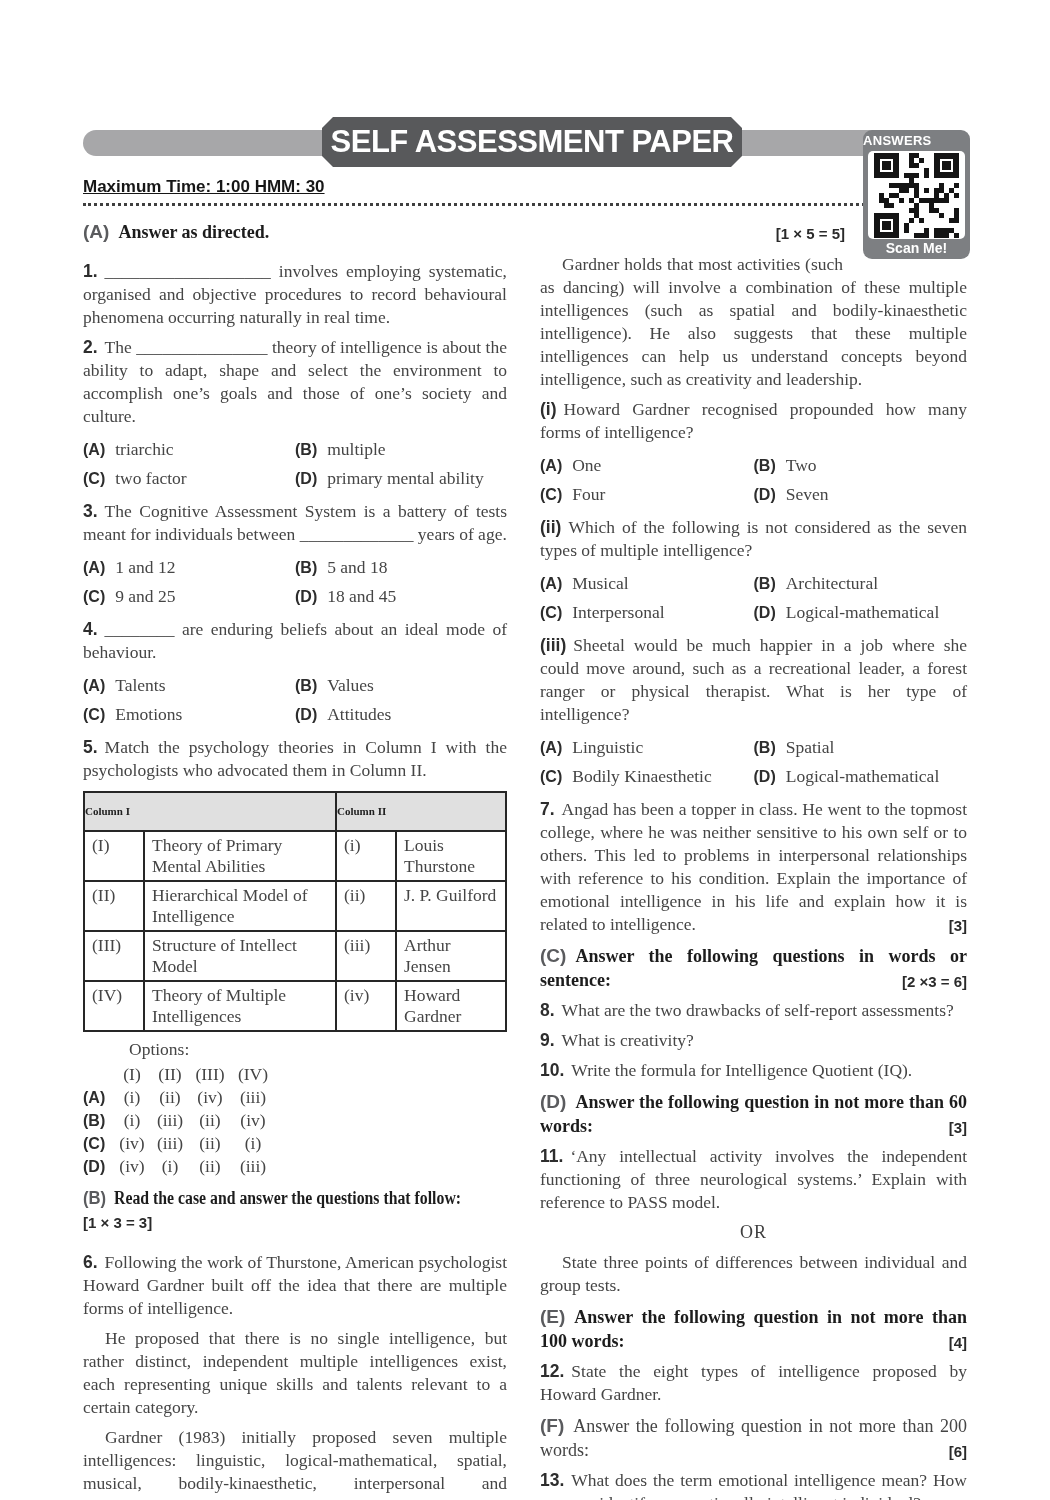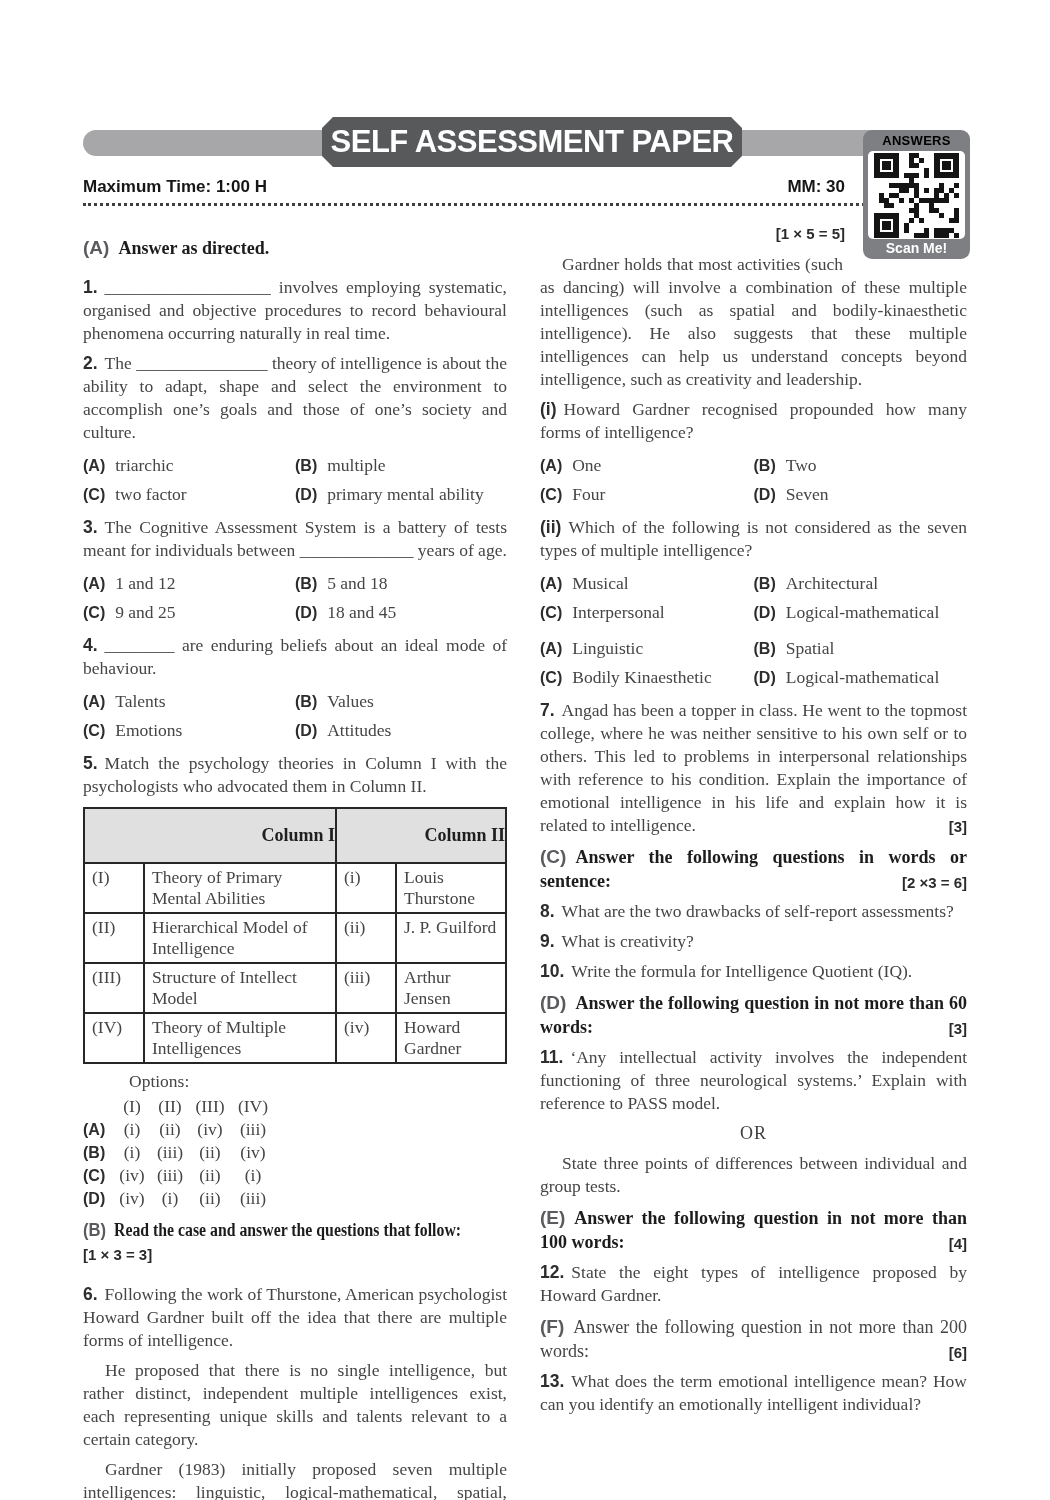--- a/index.html
+++ b/index.html
@@ -4,30 +4,30 @@
 <style>
   html,body{margin:0;padding:0;background:#fff;}
   .page{position:relative;width:1050px;height:1500px;background:#ffffff;overflow:hidden;
         font-family:"Liberation Serif", serif;color:#454545;}
   
   .rail{position:absolute;left:83px;top:130px;width:840px;height:26px;background:#a7a7a9;border-radius:13px 0 0 13px;}
   .banner{position:absolute;left:322px;top:117px;width:420px;height:50px;background:#58595b;
           color:#fff;font:bold 31px/50px "Liberation Sans",sans-serif;text-align:center;letter-spacing:-0.5px;
           clip-path:polygon(11px 0,calc(100% - 11px) 0,100% 11px,100% calc(100% - 11px),calc(100% - 11px) 100%,11px 100%,0 calc(100% - 11px),0 11px);}
   .qr-badge{position:absolute;left:863px;top:130px;width:107px;height:129px;background:#7d7f82;border-radius:9px;z-index:5;}
-  .qr-badge .answers{text-align:center;color:#000000;font:bold 13px/21px "Liberation Sans",sans-serif;letter-spacing:.3px;}
+  .qr-badge .answers{text-align:left;color:#ffffff;font:bold 13px/21px "Liberation Sans",sans-serif;letter-spacing:.3px;}
   .qr-white{position:absolute;left:5px;top:21px;width:97px;height:88px;background:#fff;border-radius:5px;}
   .qr{position:absolute;left:6px;top:2px;width:85px;height:85px;}
   .qr i{position:absolute;width:5px;height:5px;background:#141414;}
   .fp{position:absolute;width:13px;height:13px;border:6px solid #141414;}
   .fp::after{content:'';position:absolute;left:2px;top:2px;width:9px;height:9px;background:#141414;}
   .fp.tl{left:0;top:0}.fp.tr{right:0;top:0}.fp.bl{left:0;bottom:0}
   .scanme{position:absolute;bottom:1px;width:100%;text-align:center;color:#fff;font:bold 14px/19px "Liberation Sans",sans-serif;margin-top:7px;}
-  .time-row{position:absolute;left:83px;top:176px;width:762px;display:flex;justify-content:space-between;
-            font:bold 17px/22px "Liberation Sans",sans-serif;color:#161616;}
+  .time-row{position:absolute;left:83px;top:176px;width:762px;display:flex;
+            font:bold 17px/22px "Liberation Sans",sans-serif;color:#161616;text-decoration:underline;}
   .dotted{position:absolute;left:83px;top:203px;width:884px;border-top:3px dotted #3f3f3f;}
   
   .col{position:absolute;top:218px;text-align:justify;font-size:17.5px;line-height:23px;}
   .col.left{left:83px;width:424px;}
   .col.right{left:540px;width:427px;}
   
   .sec{position:relative;margin:8px 0 6px;font-weight:bold;color:#1c1c1c;font-size:18px;line-height:24px;}
   .sec .sl{font-family:"Liberation Sans",sans-serif;color:#5a5b5e;font-size:19px;padding-right:9px;}
   .sec.normal .st{font-weight:normal;color:#454545;}
   .sec.wide{width:114%;transform:scaleX(0.877);transform-origin:0 50%;}
@@ -40,21 +40,21 @@
   .ind{text-indent:22px;}
   .qr-spacer{float:right;width:124px;height:8px;}
   .opts{display:grid;grid-template-columns:1fr 1fr;margin:2px 0 7px;}
   .opt{padding:3px 0;text-align:left;}
   .ol{font:bold 16px "Liberation Sans",sans-serif;color:#2d2d2d;padding-right:10px;}
   .or{text-align:center;margin:6px 0;letter-spacing:1px;color:#3f3f3f;font-size:18px;}
   
   table.match{border-collapse:collapse;width:100%;margin:9px 0 3px;}
   table.match th,table.match td{border:2px solid #262626;padding:3px 7px;vertical-align:top;
       font-size:17.5px;line-height:21px;color:#454545;text-align:left;}
-  table.match th{background:#e0e0e0;text-align:right;color:#1f1f1f;font-size:18px;padding:16px 0;}
+  table.match th{background:#e0e0e0;text-align:left;color:#1f1f1f;font-size:11px;padding:8px 0;}
   .cw1{width:44px}.cw2{width:176px}.cw3{width:44px}
   
   .optlabel{margin:6px 0 2px 46px;text-align:left;}
   .mrow{display:grid;grid-template-columns:30px 38px 38px 42px 44px;line-height:23px;text-align:center;}
   .mrow .ml{font:bold 16px/23px "Liberation Sans",sans-serif;color:#2d2d2d;text-align:left;}
 </style>
 </head>
 <body>
 
 <div class="page">
@@ -149,21 +149,21 @@
     <div class="scanme">Scan Me!</div>
   </div>
   <div class="time-row">
     <span>Maximum Time: 1:00 H</span>
     <span>MM: 30</span>
   </div>
   <div class="dotted"></div>
 
   <div class="col left">
 
-    <div class="sec" style="margin-top:18px">
+    <div class="sec" style="margin-top:2px">
       <span class="sl">(A)</span><span class="st">Answer as directed.</span>
     </div>
 
     <p class="q" style="margin-top:16px"><span class="qn">1.</span><span>___________________ involves employing systematic, organised and objective procedures to record behavioural phenomena occurring naturally in real time.</span></p>
 
     <p class="q"><span class="qn">2.</span><span>The _______________ theory of intelligence is about the ability to adapt, shape and select the environment to accomplish one’s goals and those of one’s society and culture.</span></p>
     <div class="opts">
       <div class="opt"><span class="ol">(A)</span><span class="ot">triarchic</span></div>
       <div class="opt"><span class="ol">(B)</span><span class="ot">multiple</span></div>
       <div class="opt"><span class="ol">(C)</span><span class="ot">two factor</span></div>
@@ -283,20 +283,21 @@
     </div>
 
     <p class="q"><span class="qn">(ii)</span><span>Which of the following is not considered as the seven types of multiple intelligence?</span></p>
     <div class="opts">
       <div class="opt"><span class="ol">(A)</span><span class="ot">Musical</span></div>
       <div class="opt"><span class="ol">(B)</span><span class="ot">Architectural</span></div>
       <div class="opt"><span class="ol">(C)</span><span class="ot">Interpersonal</span></div>
       <div class="opt"><span class="ol">(D)</span><span class="ot">Logical-mathematical</span></div>
     </div>
 
+    <p class="q"><span class="qn">(iii)</span><span>Sheetal would be much happier in a job where she could move around, such as a recreational leader, a forest ranger or physical therapist. What is her type of intelligence?</span></p>
     <div class="opts">
       <div class="opt"><span class="ol">(A)</span><span class="ot">Linguistic</span></div>
       <div class="opt"><span class="ol">(B)</span><span class="ot">Spatial</span></div>
       <div class="opt"><span class="ol">(C)</span><span class="ot">Bodily Kinaesthetic</span></div>
       <div class="opt"><span class="ol">(D)</span><span class="ot">Logical-mathematical</span></div>
     </div>
 
     <p class="q"><span class="qn">7.</span><span>Angad has been a topper in class. He went to the topmost college, where he was neither sensitive to his own self or to others. This led to problems in interpersonal relationships with reference to his condition. Explain the importance of emotional intelligence in his life and explain how it is related to intelligence.</span><span class="marks abs-br">[3]</span></p>
 
     <div class="sec">

